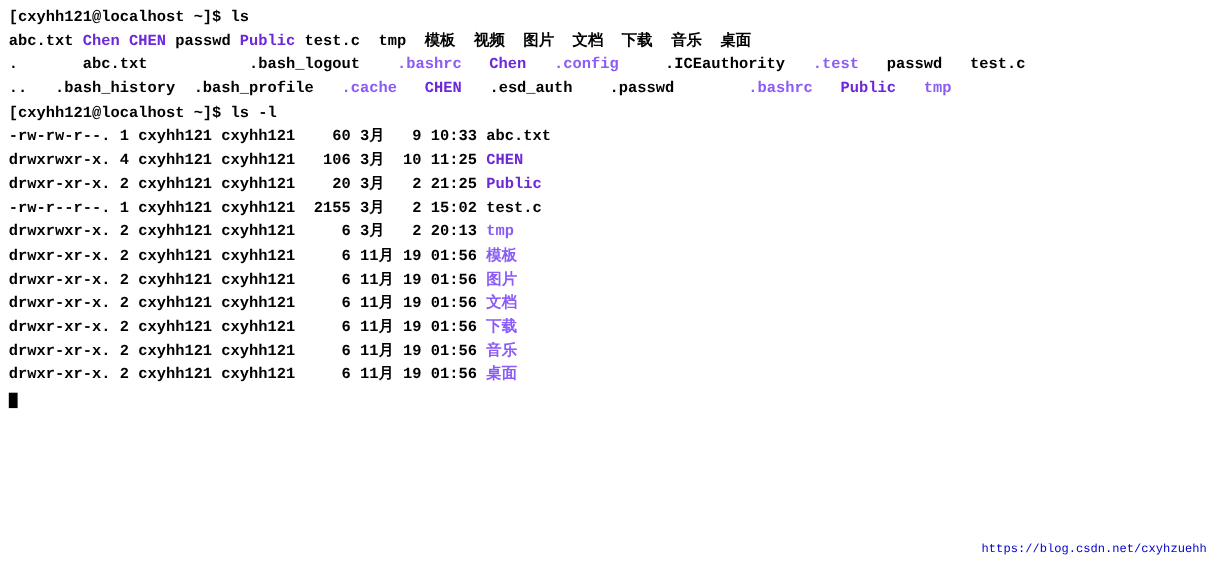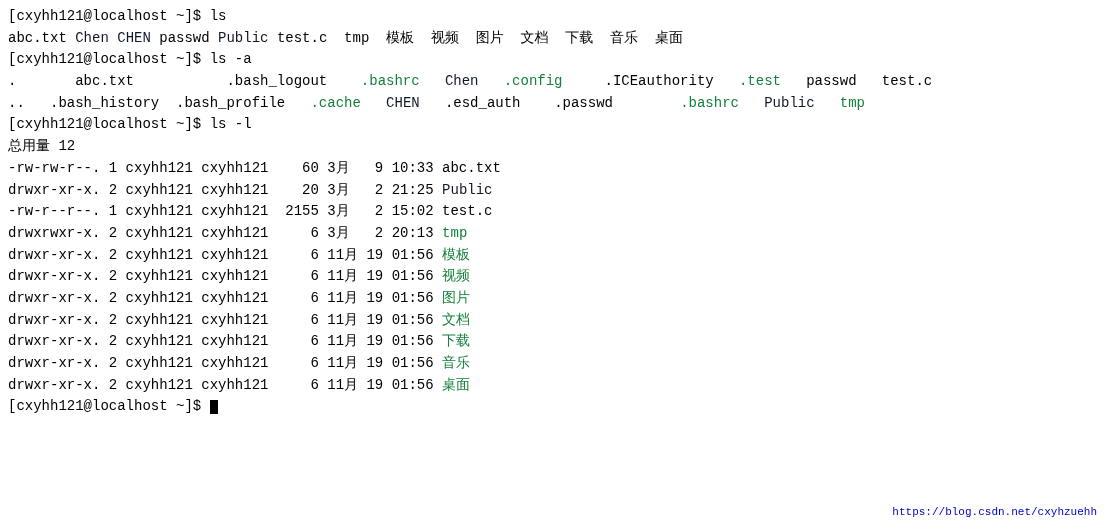--- a/index.html
+++ b/index.html
@@ -10,61 +10,60 @@
       color: #000000;
       width: 1105px;
       min-height: 522px;
       padding: 6px 8px;
       overflow: hidden;
     }
     .terminal {
       background: #ffffff;
       color: #000000;
       line-height: 1.55;
+      font-weight: bold;
     }
     .line {
       white-space: pre;
       display: block;
     }
-    .blue { color: #0f172a; }
-    .cyan { color: #15803d; }
+    .blue { color: #6d28d9; }
+    .cyan { color: #8b5cf6; }
     .cursor {
       display: inline-block;
       width: 8px;
       height: 14px;
       background: #000000;
       vertical-align: text-bottom;
     }
     .watermark {
       position: fixed;
-      bottom: 4px;
+      bottom: 16px;
       right: 8px;
       font-size: 11px;
       color: #0000cc;
       margin-left: 20px;
     }
   </style>
 </head>
 <body>
 
 <div class="terminal">
 <span class="line"><span>[cxyhh121@localhost ~]$ ls</span></span>
     <span class="line"><span>abc.txt </span><span class="blue">Chen</span><span> </span><span class="blue">CHEN</span><span> passwd </span><span class="blue">Public</span><span> test.c  tmp  模板  视频  图片  文档  下载  音乐  桌面</span></span>
-    <span class="line"><span>[cxyhh121@localhost ~]$ ls -a</span></span>
     <span class="line"><span>.       abc.txt           .bash_logout    </span><span class="cyan">.bashrc</span><span class="blue">   Chen   </span><span class="cyan">.config</span><span>     .ICEauthority   </span><span class="cyan">.test</span><span>   passwd   test.c</span></span>
     <span class="line"><span>..   .bash_history  .bash_profile   </span><span class="cyan">.cache</span><span>   </span><span class="blue">CHEN</span><span>   .esd_auth    .passwd        </span><span class="cyan">.bashrc</span><span>   </span><span class="blue">Public</span><span class="cyan">   tmp</span></span>
     <span class="line"><span>[cxyhh121@localhost ~]$ ls -l</span></span>
-    <span class="line"><span>总用量 12</span></span>
     <span class="line"><span>-rw-rw-r--. 1 cxyhh121 cxyhh121    60 3月   9 10:33 abc.txt</span></span>
+    <span class="line"><span>drwxrwxr-x. 4 cxyhh121 cxyhh121   106 3月  10 11:25 </span><span class="blue">CHEN</span></span>
     <span class="line"><span>drwxr-xr-x. 2 cxyhh121 cxyhh121    20 3月   2 21:25 </span><span class="blue">Public</span></span>
     <span class="line"><span>-rw-r--r--. 1 cxyhh121 cxyhh121  2155 3月   2 15:02 test.c</span></span>
     <span class="line"><span>drwxrwxr-x. 2 cxyhh121 cxyhh121     6 3月   2 20:13 </span><span class="cyan">tmp</span></span>
     <span class="line"><span>drwxr-xr-x. 2 cxyhh121 cxyhh121     6 11月 19 01:56 </span><span class="cyan">模板</span></span>
-    <span class="line"><span>drwxr-xr-x. 2 cxyhh121 cxyhh121     6 11月 19 01:56 </span><span class="cyan">视频</span></span>
     <span class="line"><span>drwxr-xr-x. 2 cxyhh121 cxyhh121     6 11月 19 01:56 </span><span class="cyan">图片</span></span>
     <span class="line"><span>drwxr-xr-x. 2 cxyhh121 cxyhh121     6 11月 19 01:56 </span><span class="cyan">文档</span></span>
     <span class="line"><span>drwxr-xr-x. 2 cxyhh121 cxyhh121     6 11月 19 01:56 </span><span class="cyan">下载</span></span>
     <span class="line"><span>drwxr-xr-x. 2 cxyhh121 cxyhh121     6 11月 19 01:56 </span><span class="cyan">音乐</span></span>
     <span class="line"><span>drwxr-xr-x. 2 cxyhh121 cxyhh121     6 11月 19 01:56 </span><span class="cyan">桌面</span></span>
-    <span class="line"><span>[cxyhh121@localhost ~]$ </span><span class="cursor"></span></span>
+    <span class="line"><span class="cursor"></span></span>
   </div>
 
 <div class="watermark">https://blog.csdn.net/cxyhzuehh</div>
 
 </body></html>

